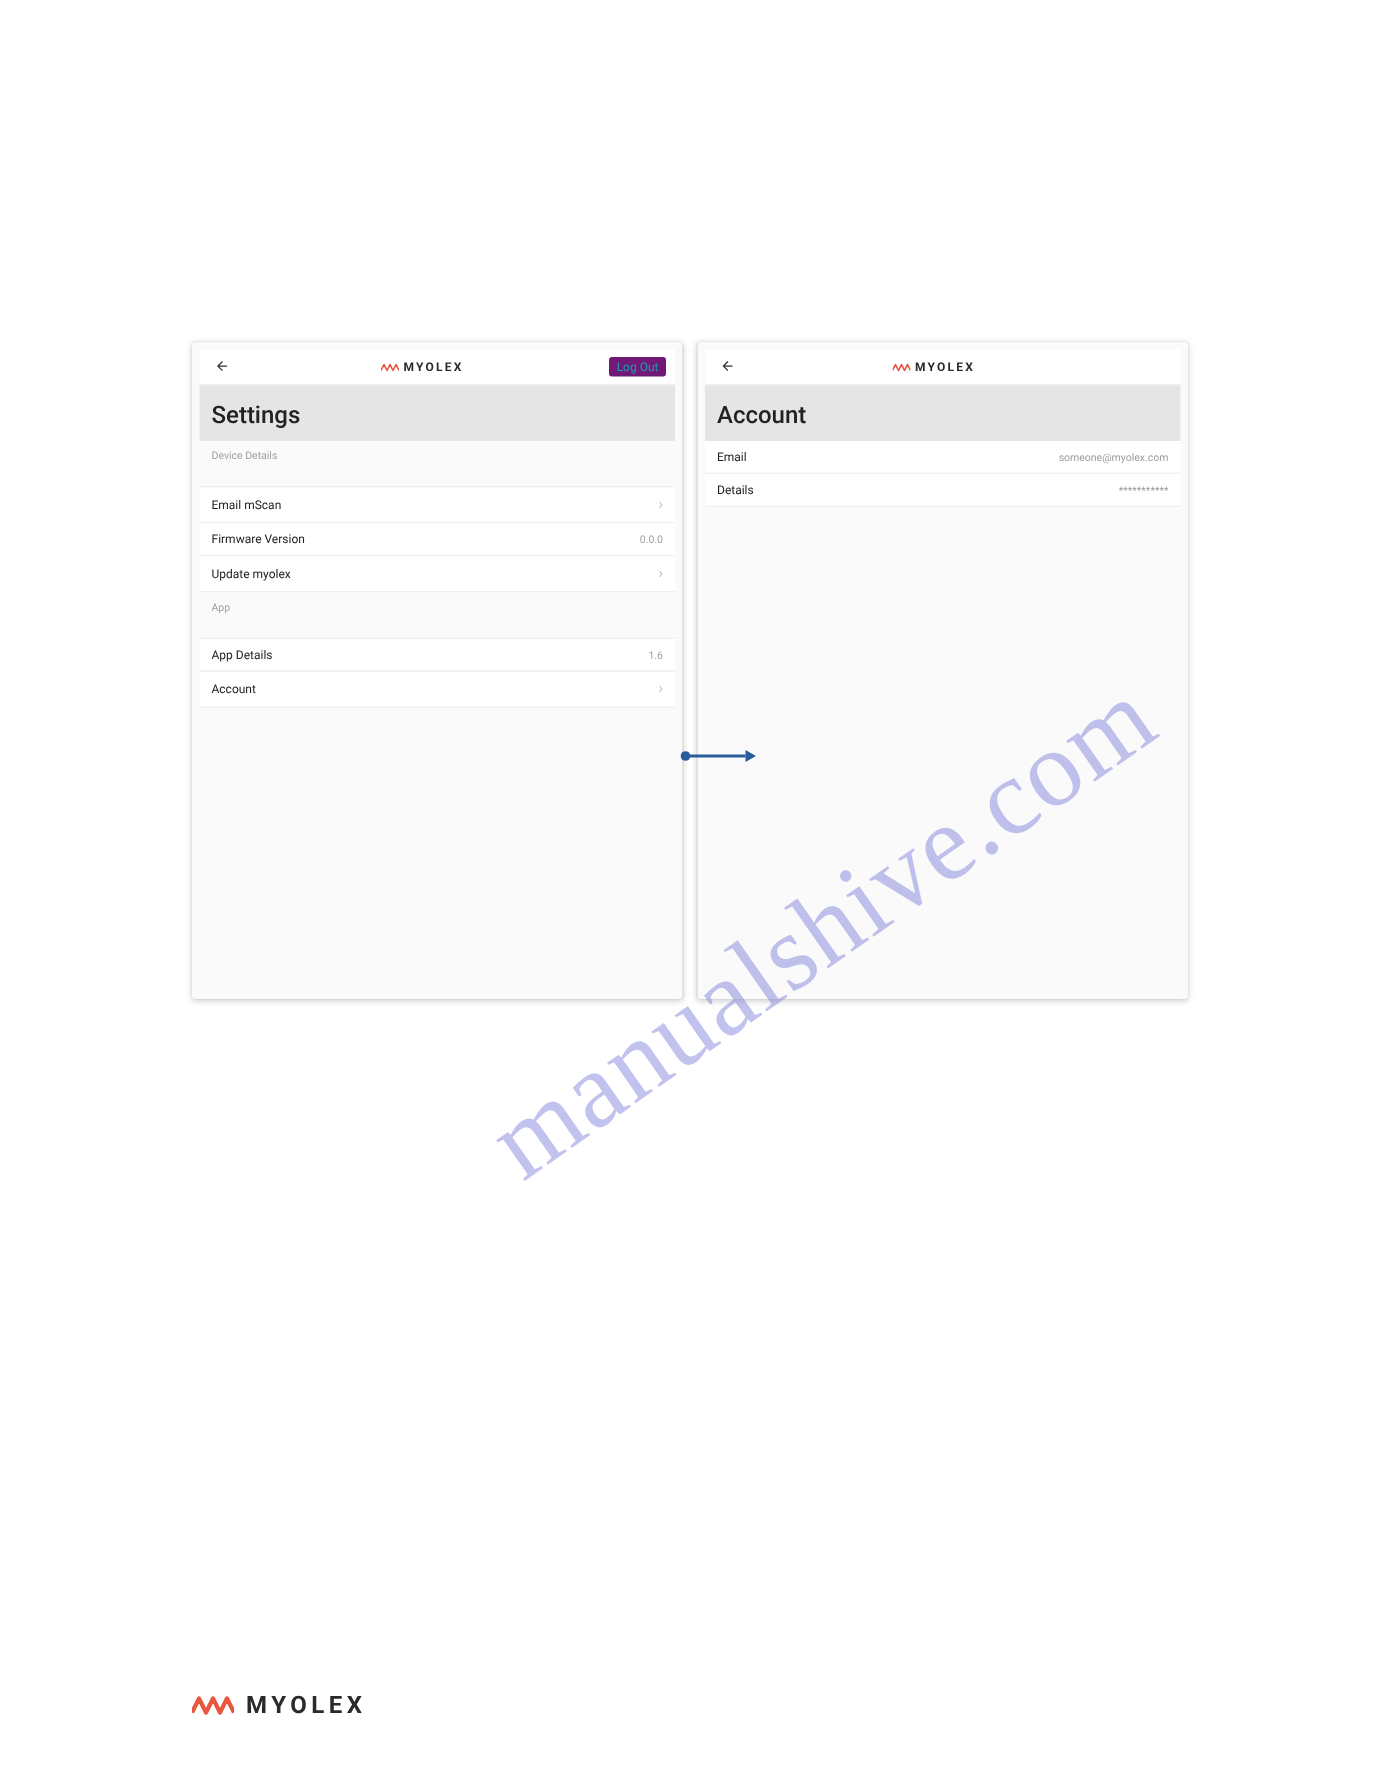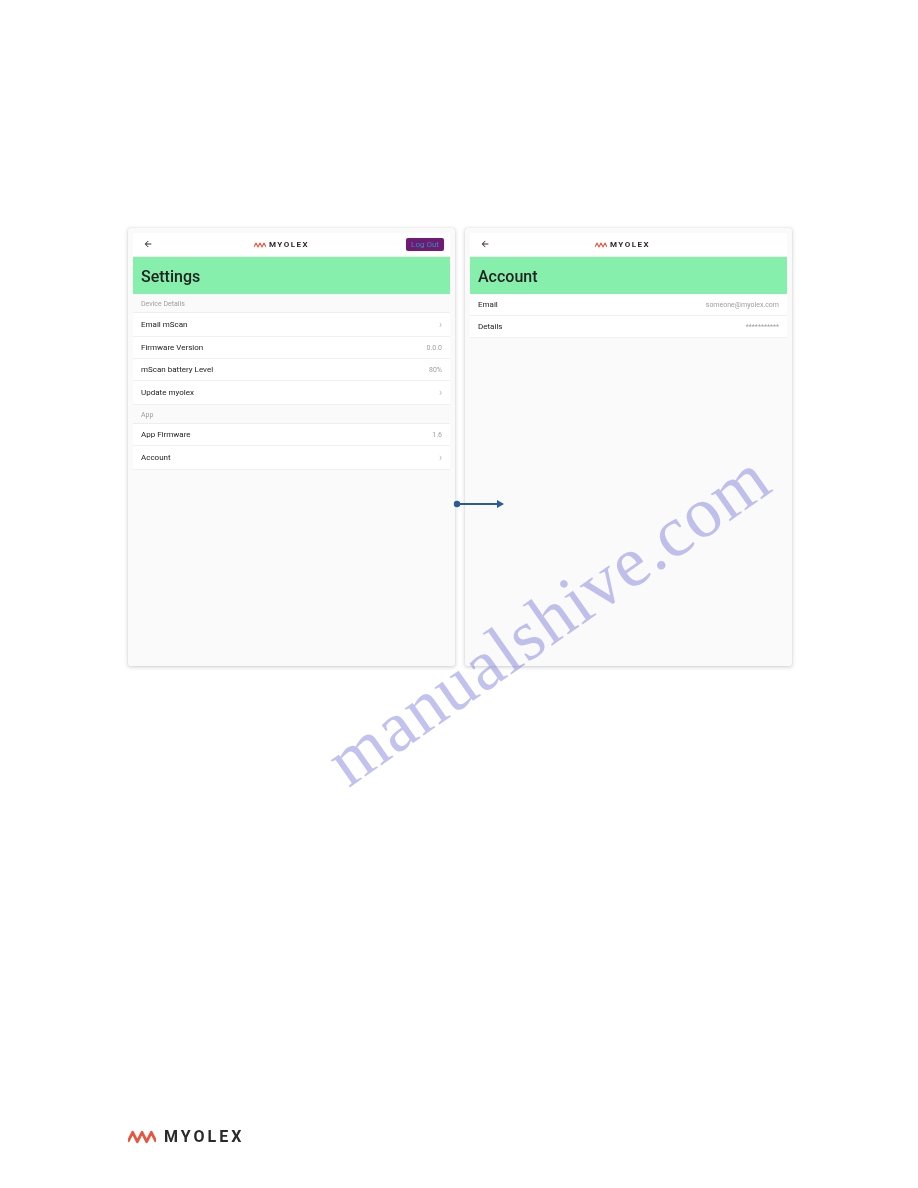--- a/index.html
+++ b/index.html
@@ -71,26 +71,26 @@
       padding: 2px 5px;
       background: #701a75;
       border-radius: 2px;
       cursor: pointer;
     }
     .page-title {
       font-size: 16px;
       font-weight: 500;
       color: #222;
       padding: 10px 8px 8px;
-      background: #86efac;
+      background: #e5e5e5;
     }
     .section-header {
       font-size: 7px;
       color: #9e9e9e;
-      padding: 6px 8px 4px;
+      padding: 6px 8px 16px;
       background: #fafafa;
       border-bottom: 1px solid #eee;
     }
     .list-row {
       display: flex;
       align-items: center;
       justify-content: space-between;
       padding: 6px 8px;
       background: #fff;
       border-bottom: 1px solid #f0f0f0;
@@ -176,31 +176,27 @@
         <div class="section-header">Device Details</div>
         <div class="list-row">
           <span class="label">Email mScan</span>
           <span class="chevron">›</span>
         </div>
         <div class="list-row">
           <span class="label">Firmware Version</span>
           <span class="value">0.0.0</span>
         </div>
         <div class="list-row">
-          <span class="label">mScan battery Level</span>
-          <span class="value">80%</span>
-        </div>
-        <div class="list-row">
           <span class="label">Update myolex</span>
           <span class="chevron">›</span>
         </div>
 
         <div class="section-header">App</div>
         <div class="list-row">
-          <span class="label">App Firmware</span>
+          <span class="label">App Details</span>
           <span class="value">1.6</span>
         </div>
 
         <div class="list-row">
           <span class="label">Account</span>
           <span class="chevron">›</span>
         </div>
       </div>
     </div>
 

